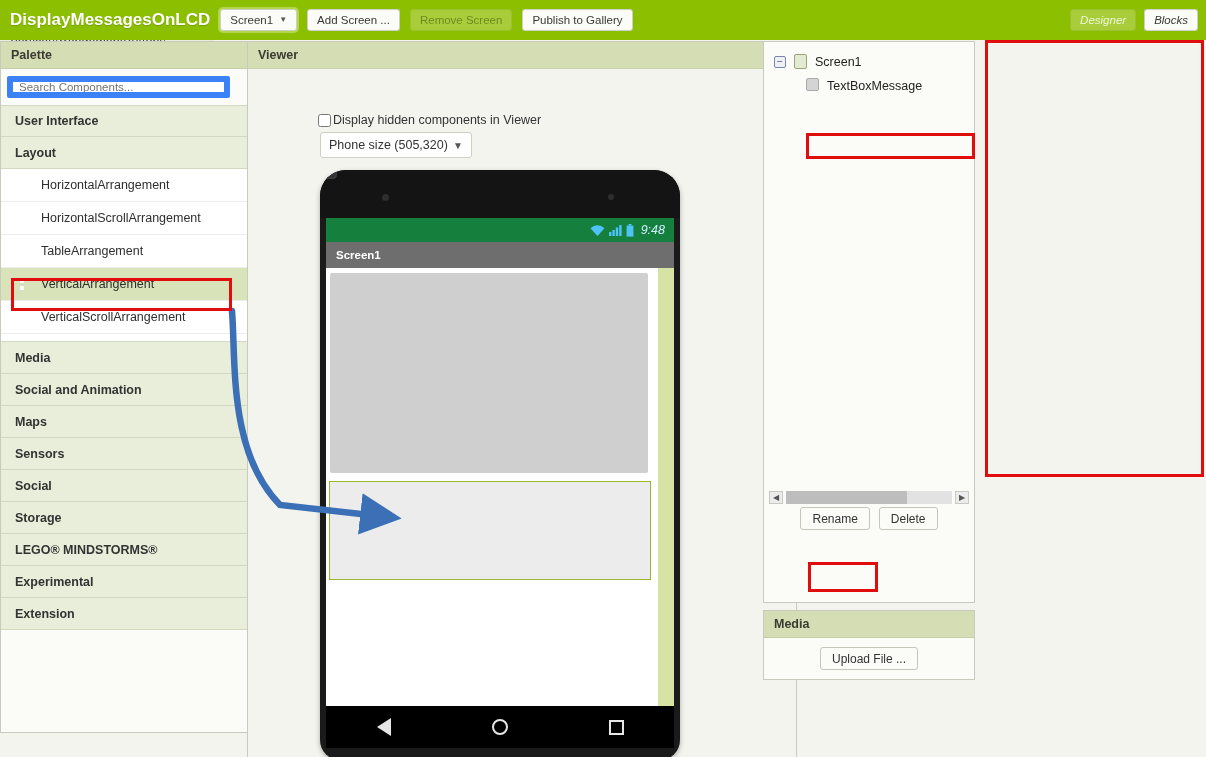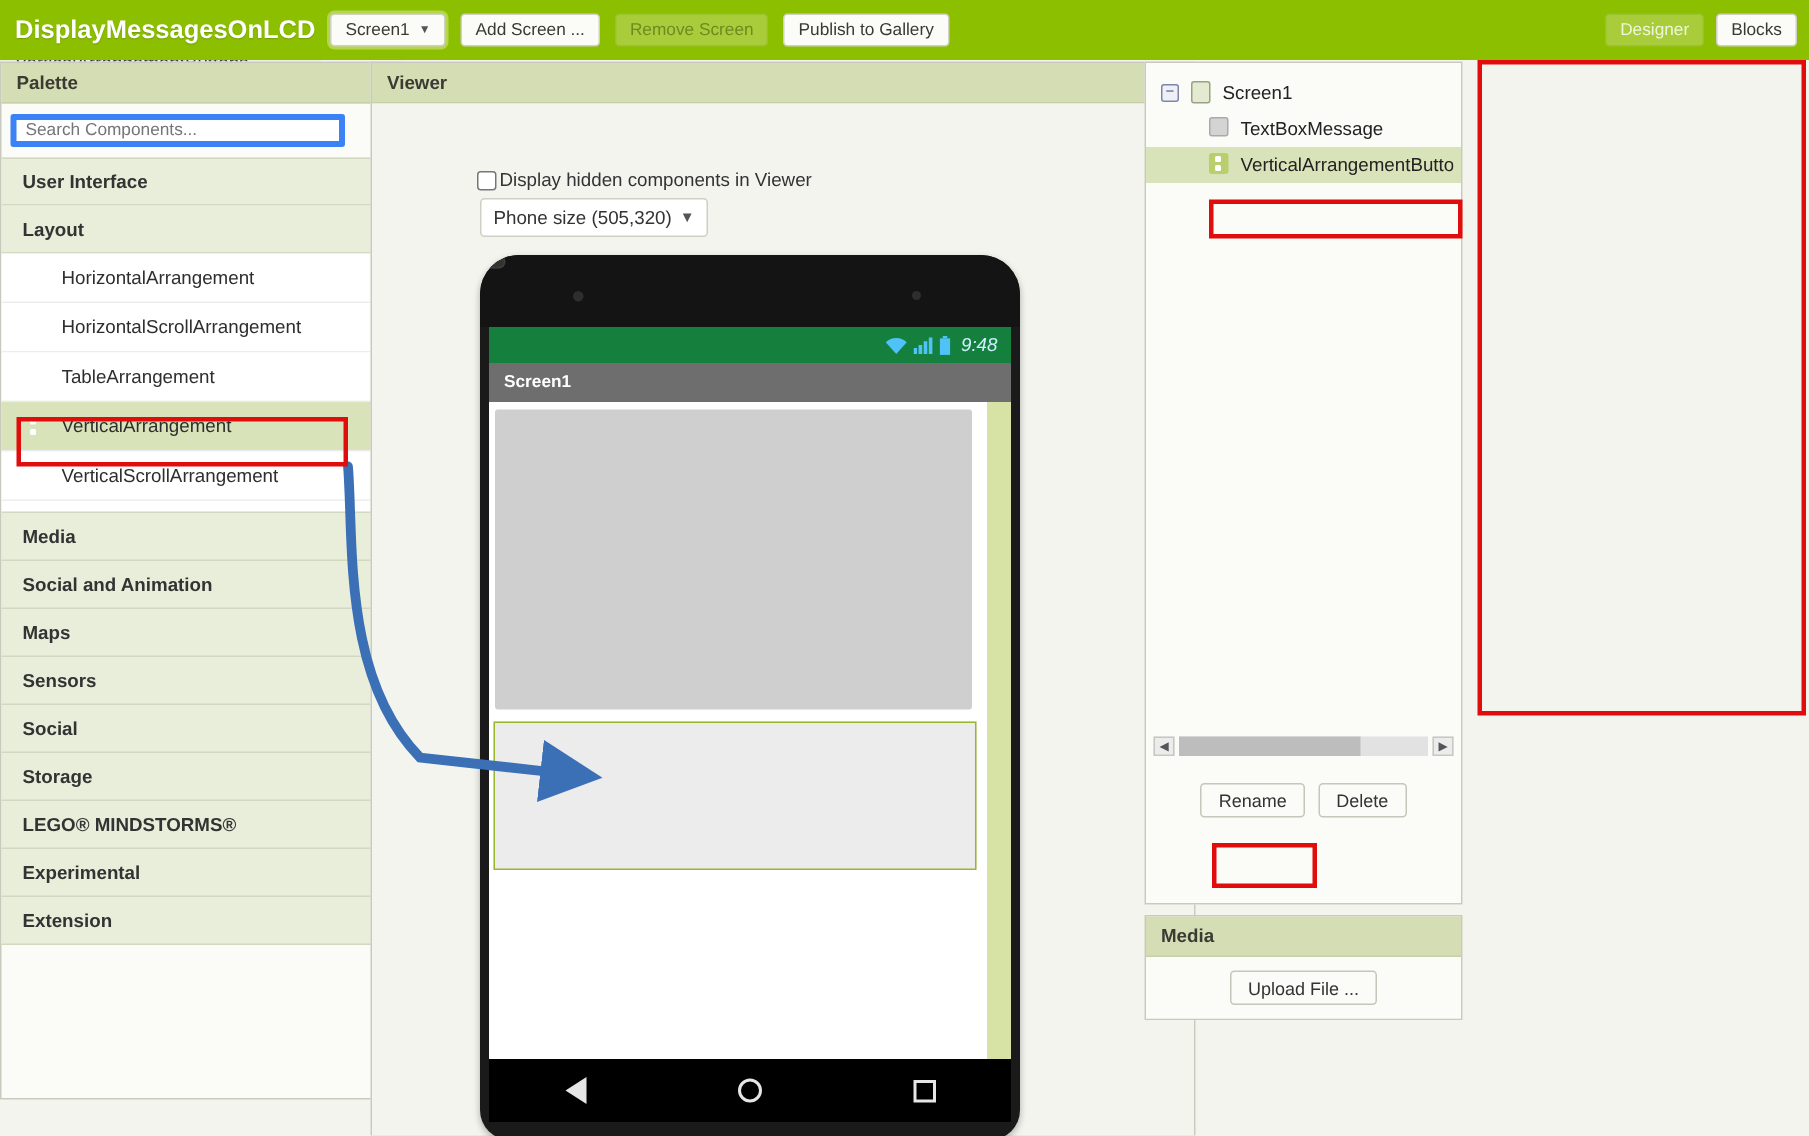--- a/index.html
+++ b/index.html
@@ -31,39 +31,39 @@
   .tb-btn.focused {
     box-shadow: 0 0 0 2px #b4d64a;
   }
   .tb-btn.disabled {
     background: #a9cd3a; border-color: #9bc12c; color: #6f8a22;
   }
   .caret-sm {
     margin-left: 6px; font-size: 8px; color: #555; line-height: 1;
   }
   #topbar-right {
-    margin-left: auto; display: flex; align-items: center; margin-right: 8px;
+    margin-left: auto; display: flex; align-items: center; margin-right: 8px; font-style: italic;
   }
   .tb-btn.rtab { margin-left: 8px; }
   .tb-btn.rtab.active { background: #a9cd3a; border-color:#9cc12e; color:#eef6da; }
 
   
   .panel { position: absolute; background: #fbfbf7; border: 1px solid #c9c9bd; }
   .panel-head {
     background: #d4ddb4; height: 27px;
     display: flex; align-items: center; padding-left: 10px;
     font-size: 12.5px; font-weight: bold; color: #3b3b33;
     border-bottom: 1px solid #c6cfa8;
   }
 
   
   #palette { left: 0; top: 41px; width: 270px; height: 692px; }
   #palette-search {
     margin: 7px 6px 0 6px; width: 223px; height: 22px;
-    border: 4px solid #3b82f6; border-radius: 2px;
+    border: 6px solid #3b82f6; border-radius: 2px;
     font-size: 11.5px; color: #767670; padding-left: 6px;
     background: #fff; font-family: "Liberation Sans", sans-serif;
   }
   .pal-cat {
     height: 32px; background: #e8eeda; border-bottom: 1px solid #d2d9c0;
     display: flex; align-items: center; padding-left: 14px;
     font-size: 12.5px; font-weight: bold; color: #333; cursor: pointer;
   }
   .pal-cat.first { margin-top: 7px; border-top: 1px solid #d2d9c0; }
   .pal-item {
@@ -174,21 +174,21 @@
   #tree-area { height: 445px; background:#fbfbf7; padding-top: 8px; position: relative; }
   #comp-scroll {
     height: 20px; display: flex; align-items: center; padding: 0 5px; gap: 3px;
     background: #fbfbf7;
   }
   .sc-arrow { width: 14px; height: 13px; background: #ececec; border: 1px solid #c8c8c0;
               font-size: 8px; color: #555; display:flex; align-items:center;
               justify-content:center; cursor: pointer; }
   .sc-track { flex: 1; height: 13px; background: #e2e2e2; position: relative; }
   .sc-thumb { position: absolute; left: 0; top: 0; width: 73%; height: 13px; background: #bdbdbd; }
-  #comp-buttons { height: 38px; display: flex; align-items: flex-end;
+  #comp-buttons { height: 38px; display: flex; align-items: flex-start;
                   justify-content: center; gap: 9px; background: #fbfbf7; position: relative; }
   .cbtn { height: 23px; padding: 0 11px; background: #fbfbf8; border: 1px solid #c6c6bb;
           border-radius: 3px; font-size: 12px; color: #333; display: flex;
           align-items: center; cursor: pointer; }
 
   
   #media { left: 763px; top: 610px; width: 212px; height: 70px; }
   #media-body { height: 41px; display: flex; align-items: center; justify-content: center;
                 background: #fbfbf7; }
 
@@ -402,29 +402,20 @@
       <span class="tree-label">Screen1</span>
     </div>
 
     <div class="tree-row lvl1">
       <span class="tree-ico">
         <span style="display:block;width:13px;height:13px;background:#d4d4d4;border:1px solid #aaa;border-radius:2px;"></span>
       </span>
       <span class="tree-label">TextBoxMessage</span>
     </div>
 
-    <div class="tree-row lvl1 sel">
-      <span class="tree-ico">
-        <span style="display:block;position:relative;width:13px;height:14px;background:#b9cf6e;border-radius:2px;">
-          <span class="dot" style="left:4px;top:2px;width:4px;height:4px;"></span>
-          <span class="dot" style="left:4px;top:8px;width:4px;height:4px;"></span>
-        </span>
-      </span>
-      <span class="tree-label">VerticalArrangementButto</span>
-    </div>
   </div>
 
   <div id="comp-scroll">
     <span class="sc-arrow">◀</span>
     <span class="sc-track">
       <span class="sc-thumb"></span>
     </span>
     <span class="sc-arrow">▶</span>
   </div>
 

